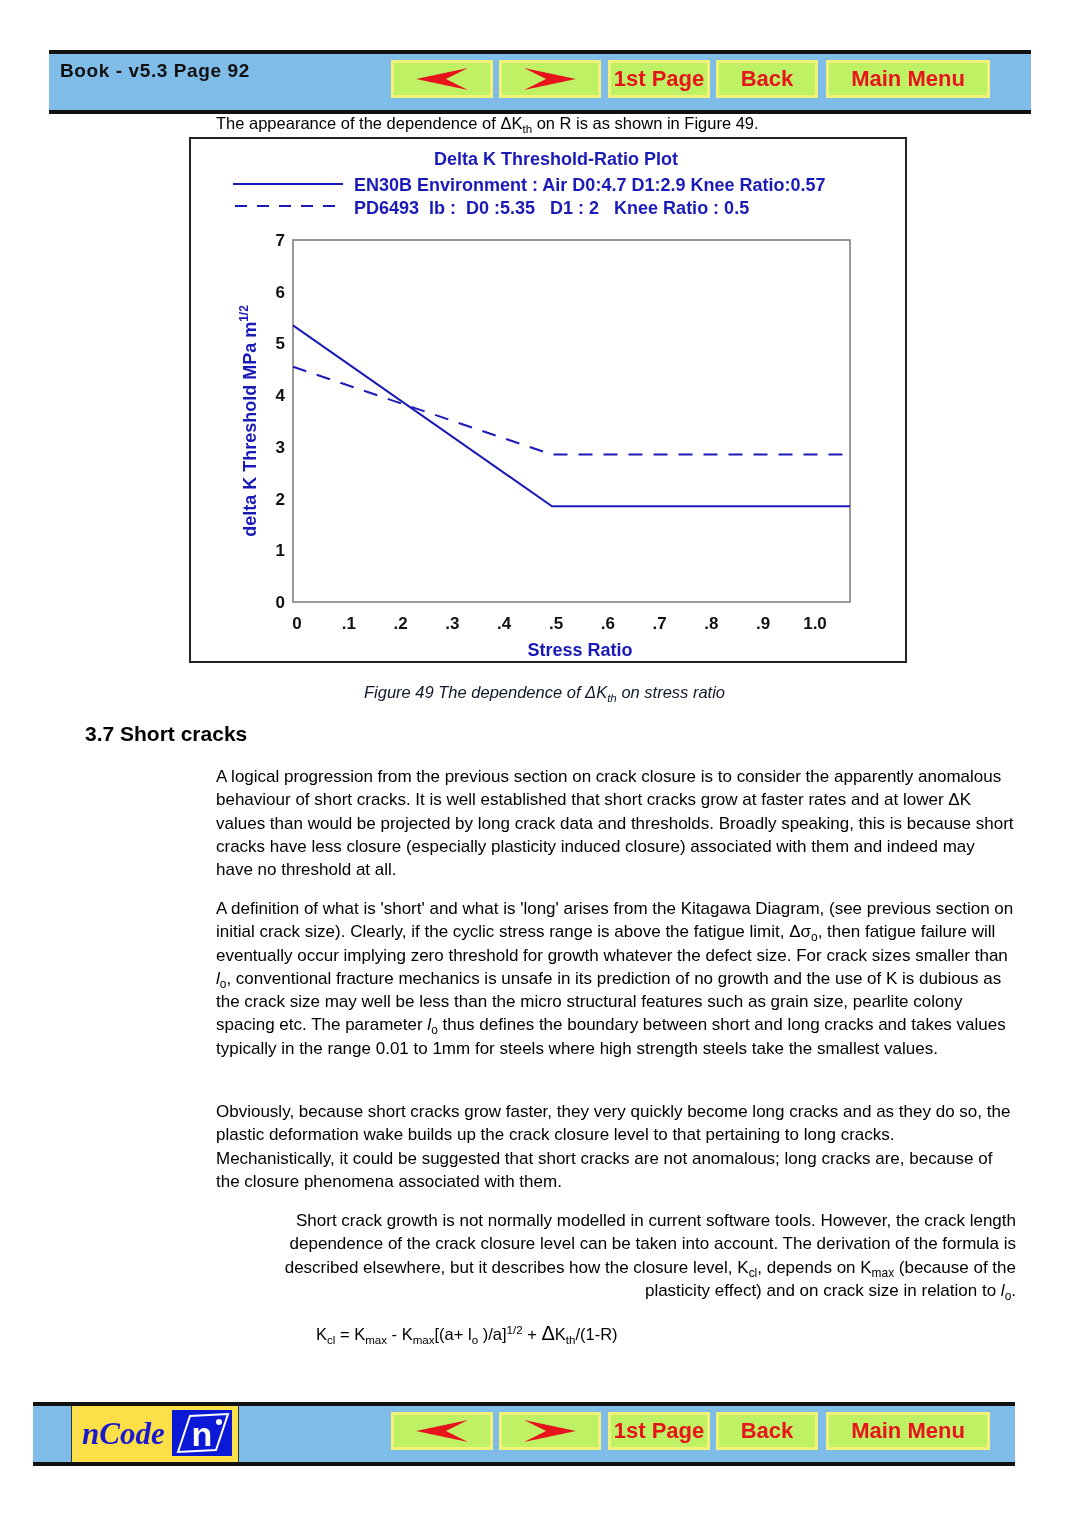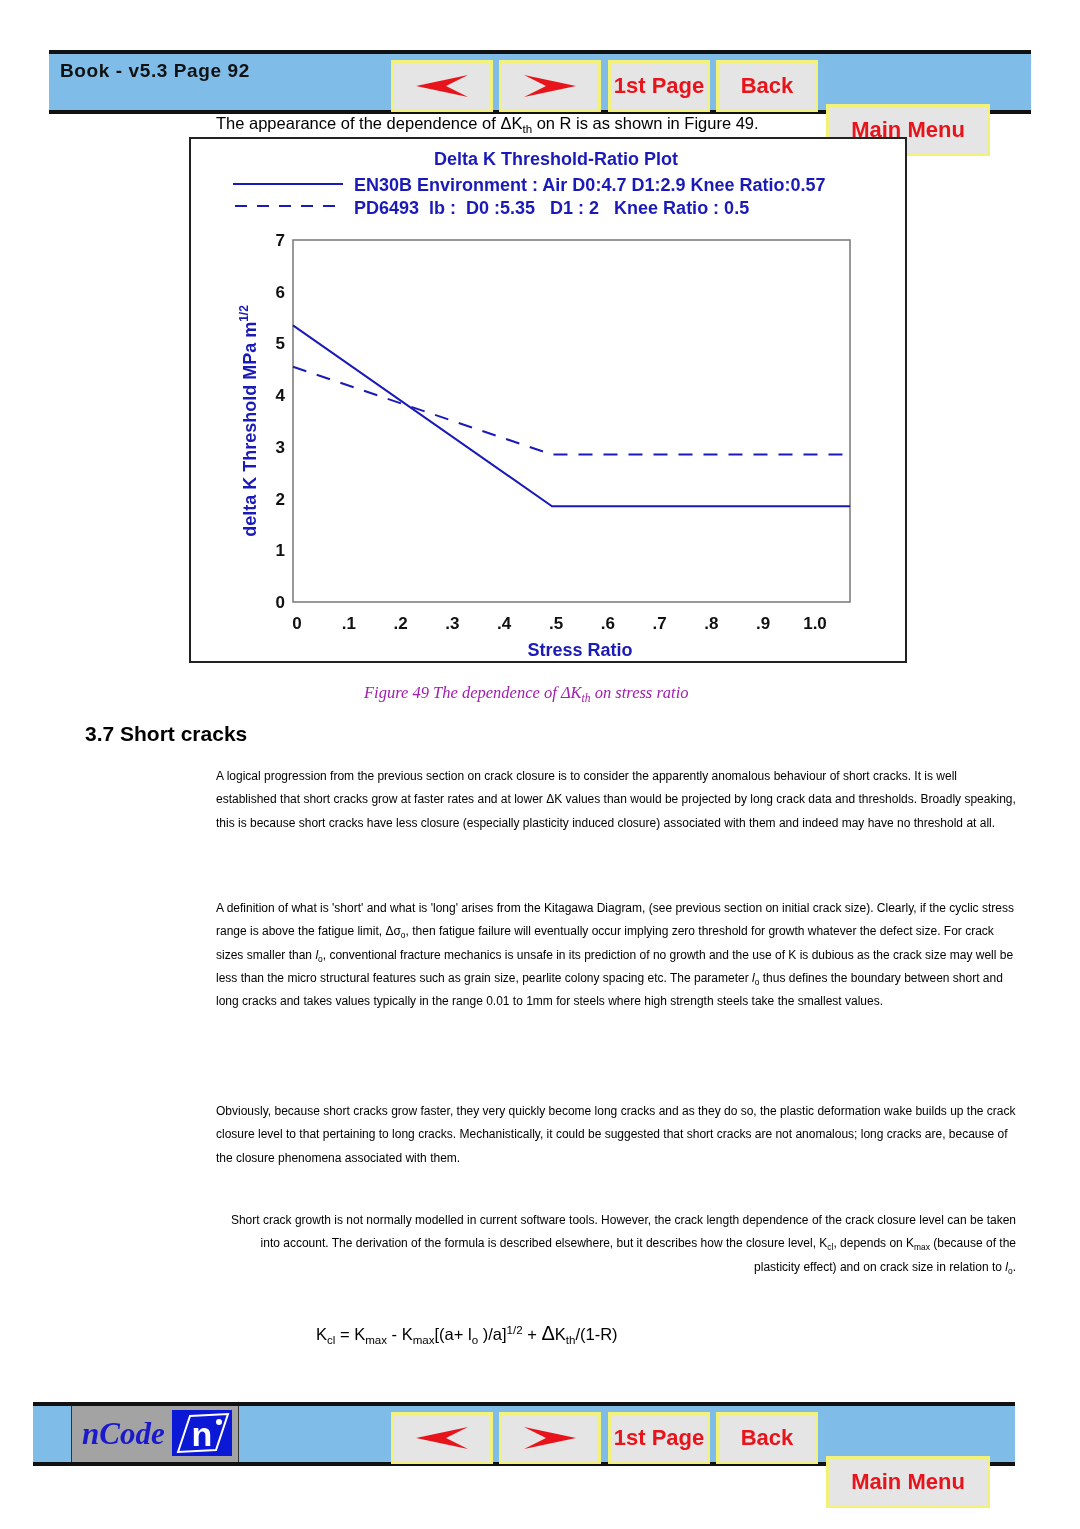--- a/index.html
+++ b/index.html
@@ -7,56 +7,56 @@
          font-family: "Liberation Sans", sans-serif; color: #000; }
 
   
   .navbar { position: absolute; left: 49px; width: 982px; height: 56px;
             background: #7fbde8; border-top: 4px solid #111; border-bottom: 4px solid #111; }
   .navbar.top { top: 50px; }
   .navbar.bottom { top: 1402px; left: 33px; width: 982px; height: 56px; }
   .nav-title { position: absolute; left: 11px; top: 4px; font-weight: bold; font-size: 19px;
                line-height: 25px; color: #111; letter-spacing: 1.2px; }
   .nav-title .l2 { letter-spacing: 0.6px; }
-  .nav-btn { position: absolute; top: 6px; height: 52px; background: #e5e5e5;
+  .nav-btn { position: absolute; top: 6px; height: 38px; background: #bef264;
              border: 3px solid #f2f27a; box-sizing: border-box; color: #e8141b;
              font-weight: bold; font-size: 22px; display: flex; align-items: center;
              justify-content: center; cursor: pointer; }
   .nav-btn svg { display: block; }
   .b-prev { left: 342px; width: 102px; }
   .b-next { left: 450px; width: 102px; }
   .b-first { left: 559px; width: 102px; }
   .b-back { left: 667px; width: 102px; }
-  .b-main { left: 777px; width: 164px; margin-top: 44px; }
+  .b-main { left: 777px; width: 164px; }
   .navbar.bottom .b-prev { left: 358px; }
   .navbar.bottom .b-next { left: 466px; }
   .navbar.bottom .b-first { left: 575px; }
   .navbar.bottom .b-back { left: 683px; }
   .navbar.bottom .b-main { left: 793px; }
 
   .logo-box { position: absolute; left: 38px; top: 0px; width: 166px; height: 56px;
-              background: #a3a3a3; border-left: 1px solid #333; border-right: 1px solid #333; }
+              background: #fde047; border-left: 1px solid #333; border-right: 1px solid #333; }
   .logo-text { position: absolute; left: 10px; top: 10px; font-family: "Liberation Serif", serif;
                font-style: italic; font-weight: bold; font-size: 31px; color: #1a1acc; }
   .logo-mark { position: absolute; left: 100px; top: 4px; width: 60px; height: 46px; background: #0b18d6; }
 
   
   .intro { position: absolute; left: 216px; top: 114px; font-size: 16.5px; }
   sub { font-size: 70%; vertical-align: -0.35em; line-height: 0; }
   sup { font-size: 70%; vertical-align: 0.55em; line-height: 0; }
 
   .figure { position: absolute; left: 189px; top: 137px; width: 718px; height: 526px;
             border: 2px solid #222; box-sizing: border-box; background: #fff; padding-left: 6px; }
   .fig-svg { position: absolute; left: 0; top: 0; }
 
-  .caption { position: absolute; left: 364px; top: 683px; font-family: Liberation Serif, serif;
-             font-style: italic; font-size: 16.5px; color: #a21caf; }
+  .caption { position: absolute; left: 364px; top: 683px; font-family: Liberation Sans, sans-serif;
+             font-style: italic; font-size: 16.5px; color: #0f172a; }
   .section-heading { position: absolute; left: 85px; top: 722px; font-weight: bold; font-size: 21px; margin: 0; }
 
-  .para { position: absolute; left: 216px; width: 800px; font-size: 12px; line-height: 23.3px; margin: 0; }
+  .para { position: absolute; left: 216px; width: 800px; font-size: 17px; line-height: 23.3px; margin: 0; }
   .p1 { top: 765px; }
   .p2 { top: 897px; }
   .p3 { top: 1100px; }
   .p4 { top: 1209px; text-align: right; }
   .formula { position: absolute; left: 316px; top: 1322px; font-size: 16.5px; text-align: center; }
   .formula .big { font-size: 20px; }
 </style>
 </head>
 <body>
 

